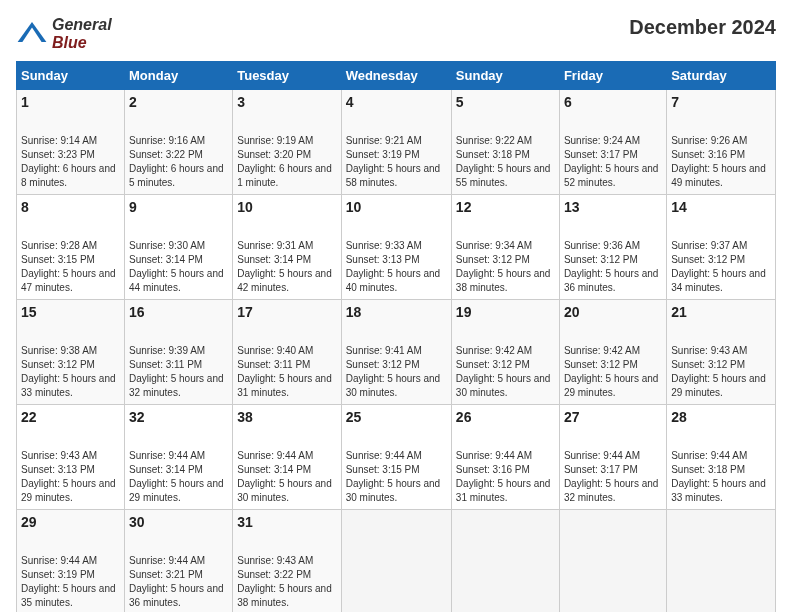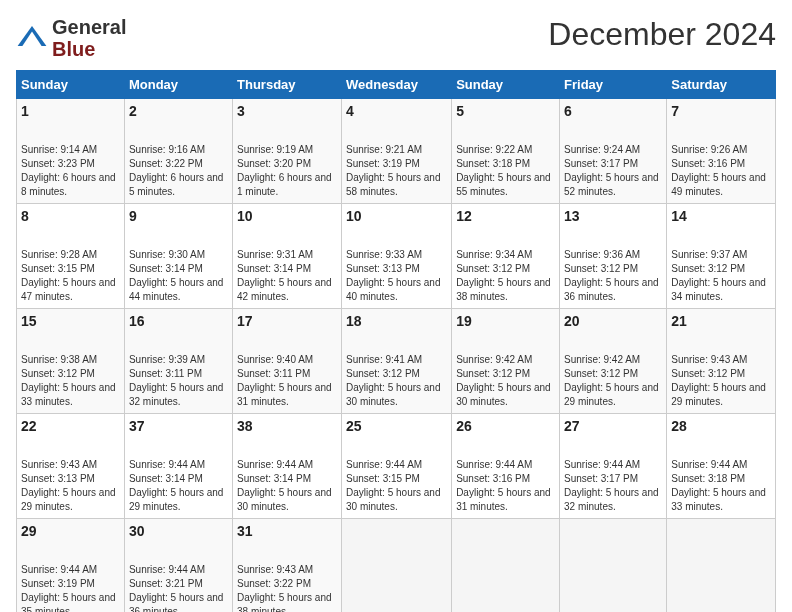--- a/index.html
+++ b/index.html
@@ -15,37 +15,38 @@
       justify-content: space-between;
       align-items: flex-start;
       margin-bottom: 10px;
     }
     .logo {
       display: flex;
       align-items: center;
       gap: 4px;
     }
     .logo-text {
-      font-size: 20px;
+      font-size: 16px;
       font-weight: bold;
       color: #333;
       line-height: 1.1;
+      font-style: italic;
     }
     .logo-text .general { display: block; }
     .logo-text .blue { display: block; color: #7f1d1d; }
     .logo-icon {
       width: 32px;
       height: 32px;
     }
     .title-area {
       text-align: right;
     }
     .month-title {
-      font-size: 32px;
-      font-weight: normal;
+      font-size: 20px;
+      font-weight: bold;
       color: #333;
     }
     .location-title {
       font-size: 14px;
       color: #555;
     }
     .calendar {
       width: 100%;
       border-collapse: collapse;
       font-size: 10.5px;
@@ -105,21 +106,21 @@
   <div class="title-area">
     <div class="month-title">December 2024</div>
   </div>
 </div>
 
 <table class="calendar">
   <thead>
     <tr>
     <th>Sunday</th>
         <th>Monday</th>
-        <th>Thursday</th>
+        <th>Tuesday</th>
         <th>Wednesday</th>
         <th>Sunday</th>
         <th>Friday</th>
         <th>Saturday</th>
       </tr>
   </thead>
   <tbody id="calendar-body">
   <tr>
         <td>
           <span class="day-num">1</span>
@@ -209,21 +210,21 @@
           <span class="day-num">21</span>
 <div class="day-info">Sunrise: 9:43 AM<br>Sunset: 3:12 PM<br>Daylight: 5 hours and 29 minutes.</div>
         </td>
       </tr>
       <tr>
         <td>
           <span class="day-num">22</span>
 <div class="day-info">Sunrise: 9:43 AM<br>Sunset: 3:13 PM<br>Daylight: 5 hours and 29 minutes.</div>
         </td>
         <td>
-          <span class="day-num">37</span>
+          <span class="day-num">32</span>
 <div class="day-info">Sunrise: 9:44 AM<br>Sunset: 3:14 PM<br>Daylight: 5 hours and 29 minutes.</div>
         </td>
         <td>
           <span class="day-num">38</span>
 <div class="day-info">Sunrise: 9:44 AM<br>Sunset: 3:14 PM<br>Daylight: 5 hours and 30 minutes.</div>
         </td>
         <td>
           <span class="day-num">25</span>
 <div class="day-info">Sunrise: 9:44 AM<br>Sunset: 3:15 PM<br>Daylight: 5 hours and 30 minutes.</div>
         </td>

